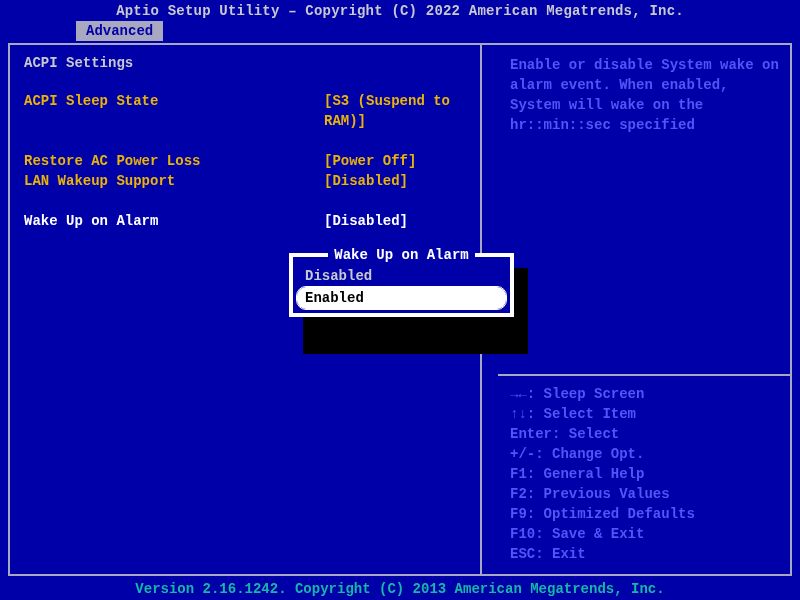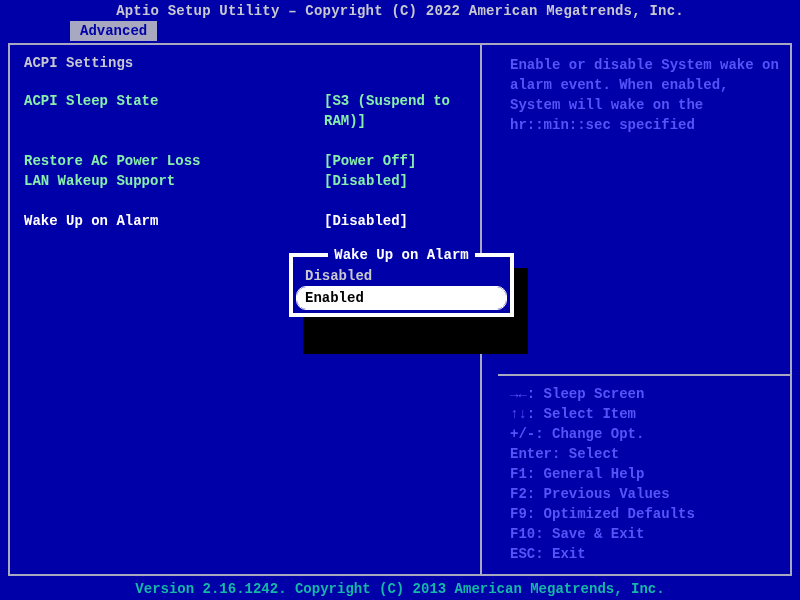--- a/index.html
+++ b/index.html
@@ -20,21 +20,21 @@
     color: #c8c8d0;
     padding: 3px 0 2px 0;
     letter-spacing: 0.2px;
   }
   .tab-row {
     height: 22px;
     position: relative;
   }
   .tab {
     position: absolute;
-    left: 70px;
+    left: 76px;
     top: 0;
     background: #a8a8c0;
     color: #0000a8;
     padding: 2px 10px;
     font-weight: bold;
   }
   .main-area {
     flex: 1;
     padding: 0 8px 2px 8px;
     position: relative;
@@ -72,21 +72,21 @@
     margin: 6px -10px 8px -12px;
   }
   .key-help div { line-height: 20px; }
   .row {
     display: flex;
     line-height: 20px;
     margin-bottom: 0;
   }
   .row .label { width: 300px; }
   .row .value { flex: 1; }
-  .blue { color: #86efac; font-family: Liberation Mono, monospace; }
+  .blue { color: #eab308; font-family: Liberation Mono, monospace; }
   .white { color: #ffffff; }
   .heading { color: #c8c8d0; margin-bottom: 20px; }
   .gap { height: 20px; }
 
   
   .popup-shadow {
     position: absolute;
     left: 303px; top: 225px;
     width: 225px; height: 86px;
     background: #000;
@@ -169,22 +169,22 @@
       </div>
 
       <div class="divider"></div>
 
       <div class="right-pane">
         <div class="help-text">Enable or disable System wake on alarm event. When enabled, System will wake on the hr::min::sec specified</div>
         <div class="right-sep"></div>
         <div class="key-help">
           <div>→←: Sleep Screen</div>
           <div>↑↓: Select Item</div>
+          <div>Enter: Select</div>
           <div>+/-: Change Opt.</div>
-          <div>Enter: Select</div>
           <div>F1: General Help</div>
           <div>F2: Previous Values</div>
           <div>F9: Optimized Defaults</div>
           <div>F10: Save &amp; Exit</div>
           <div>ESC: Exit</div>
         </div>
       </div>
 
     </div>
 

